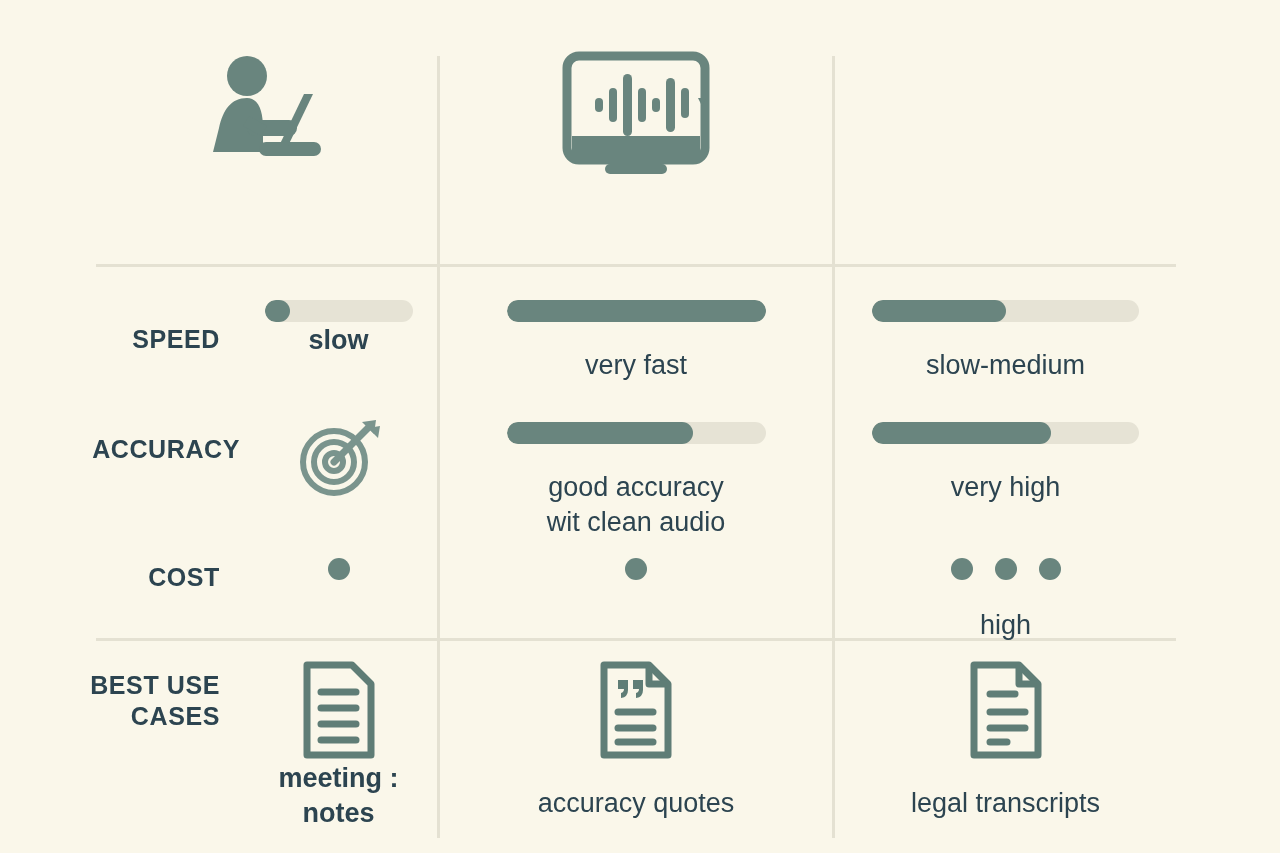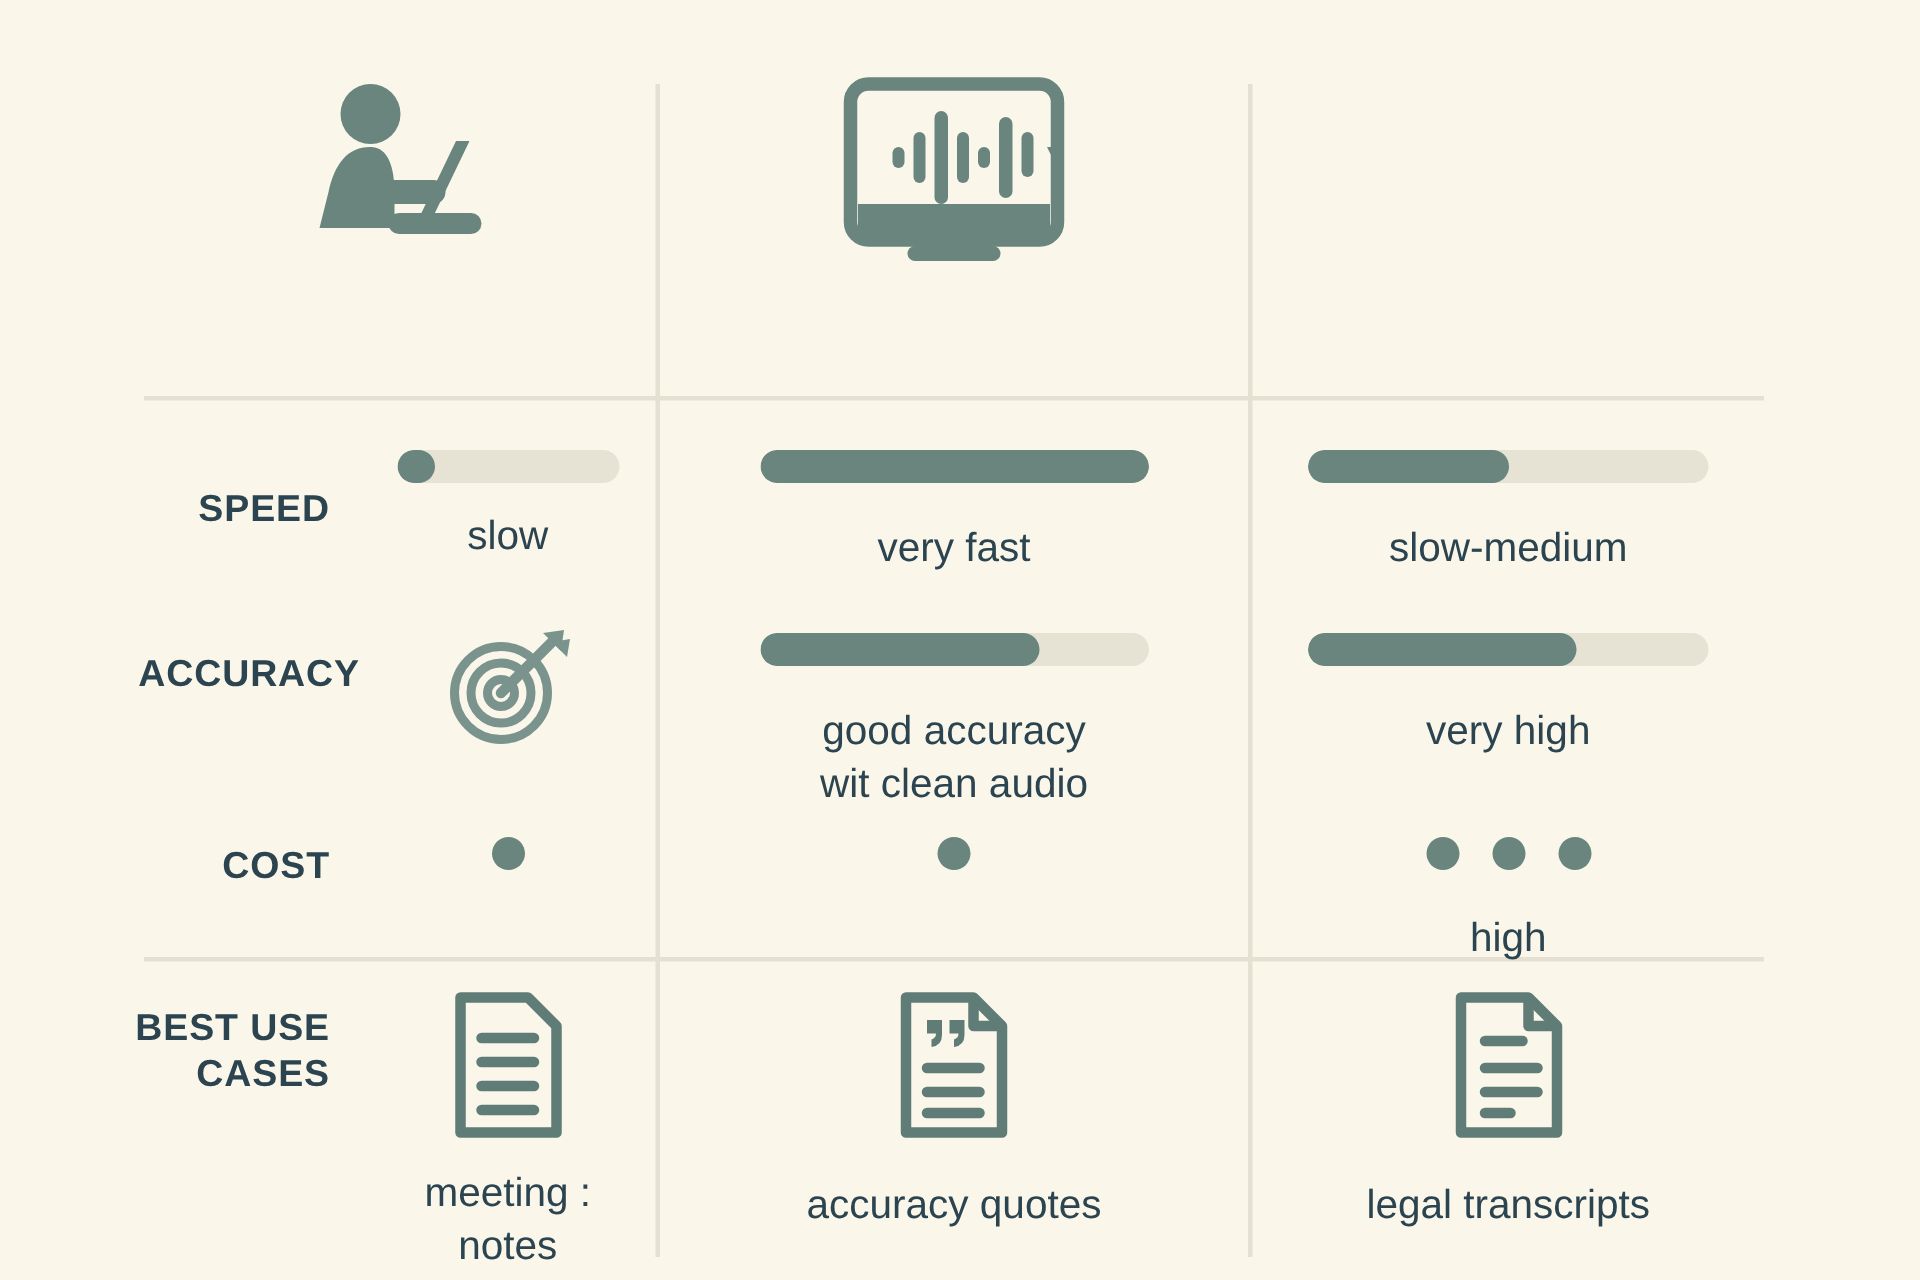--- a/index.html
+++ b/index.html
@@ -153,21 +153,21 @@
     background: #69857e;
   }
 
   
   .case-icon {
     height: 104px;
     display: flex;
     align-items: flex-end;
     justify-content: center;
   }
-  .cell.c0 .caption { margin-top: 18px; }
+  .cell.c0 .caption { margin-top: 1px; font-weight: bold; }
 
   .accuracy-target {
     display: flex;
     align-items: center;
     justify-content: center;
     height: 72px;
   }
 
   svg { display: block; }
 </style>

